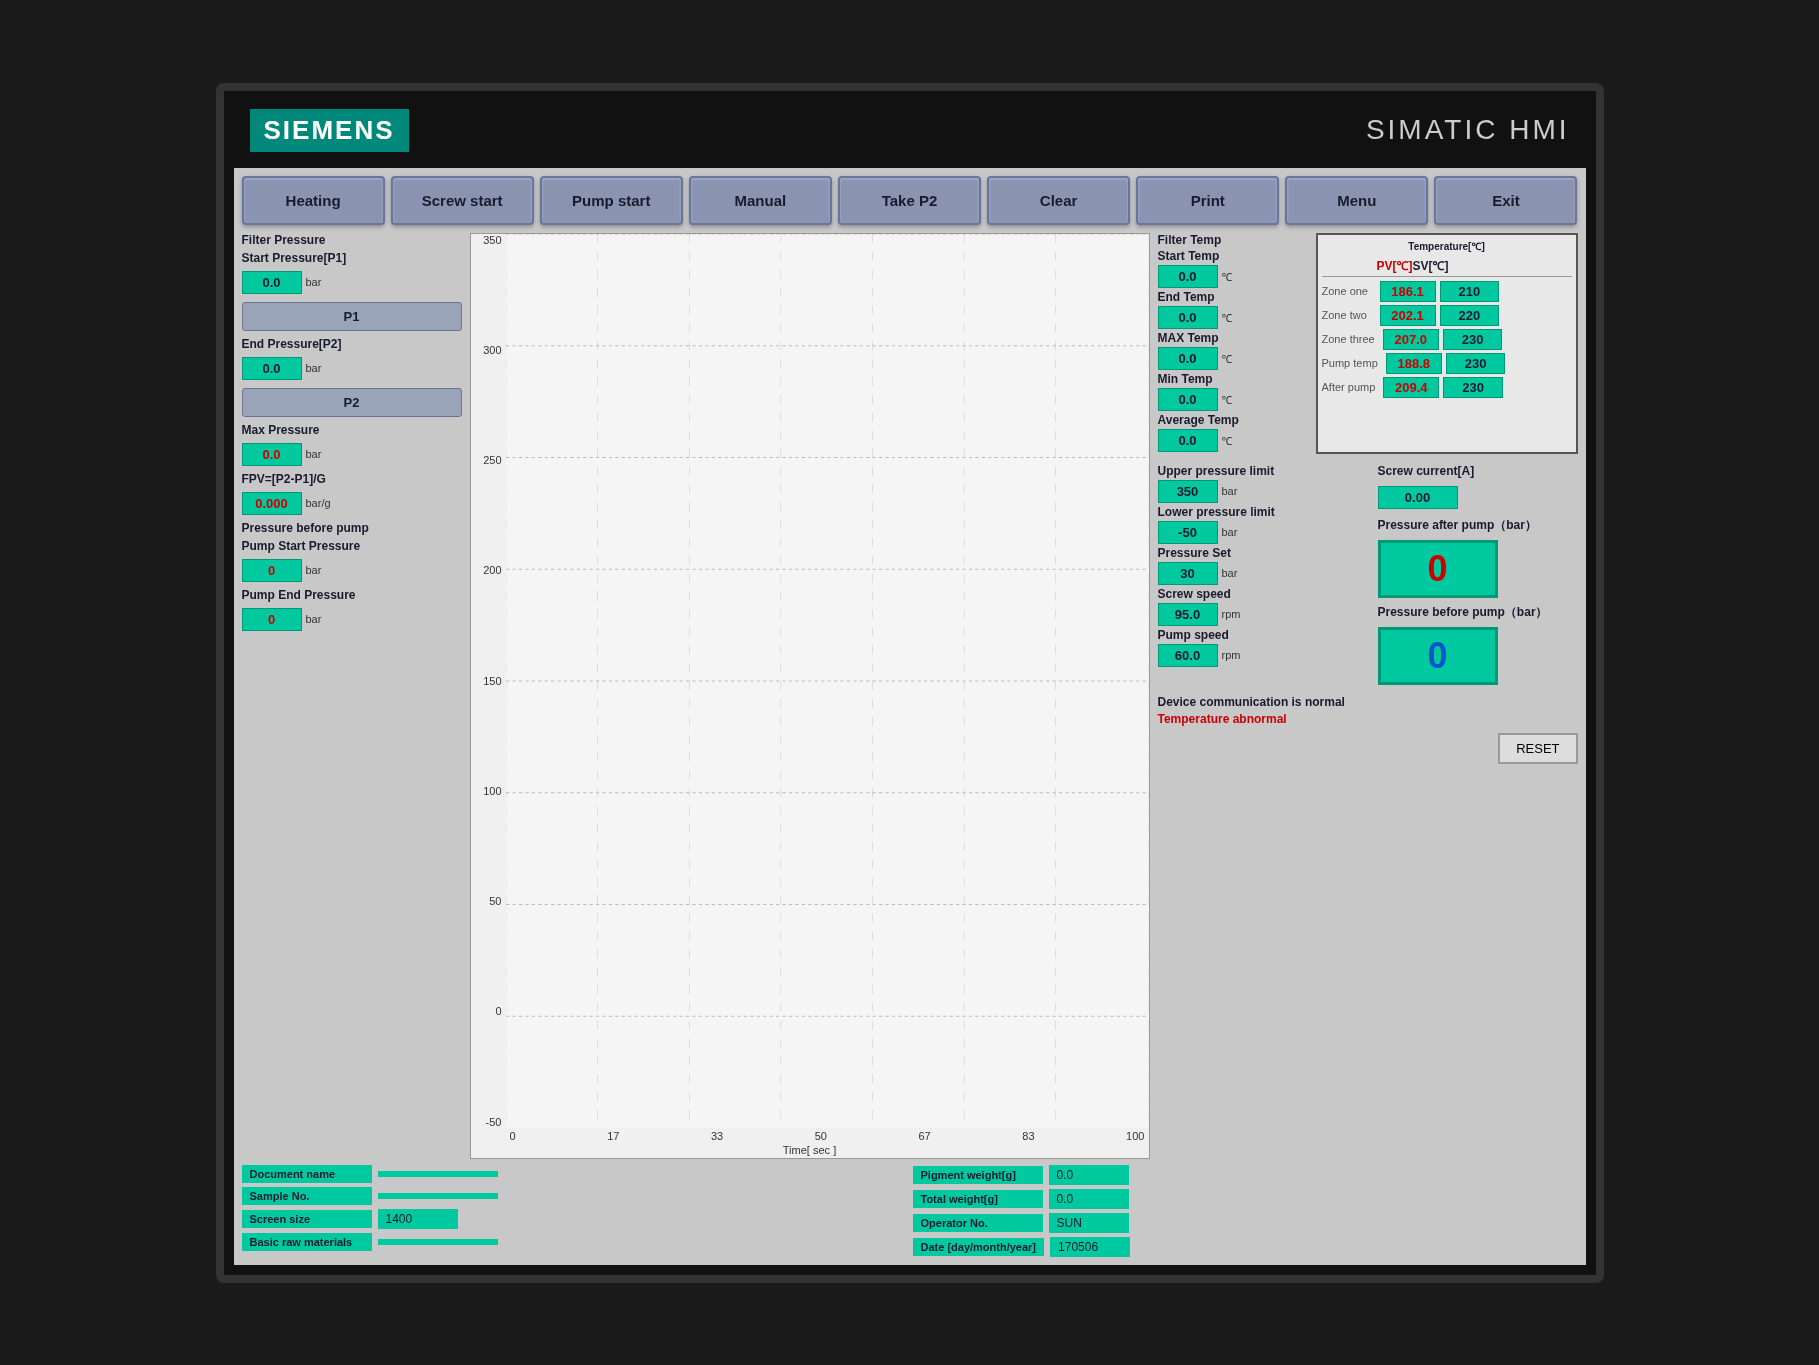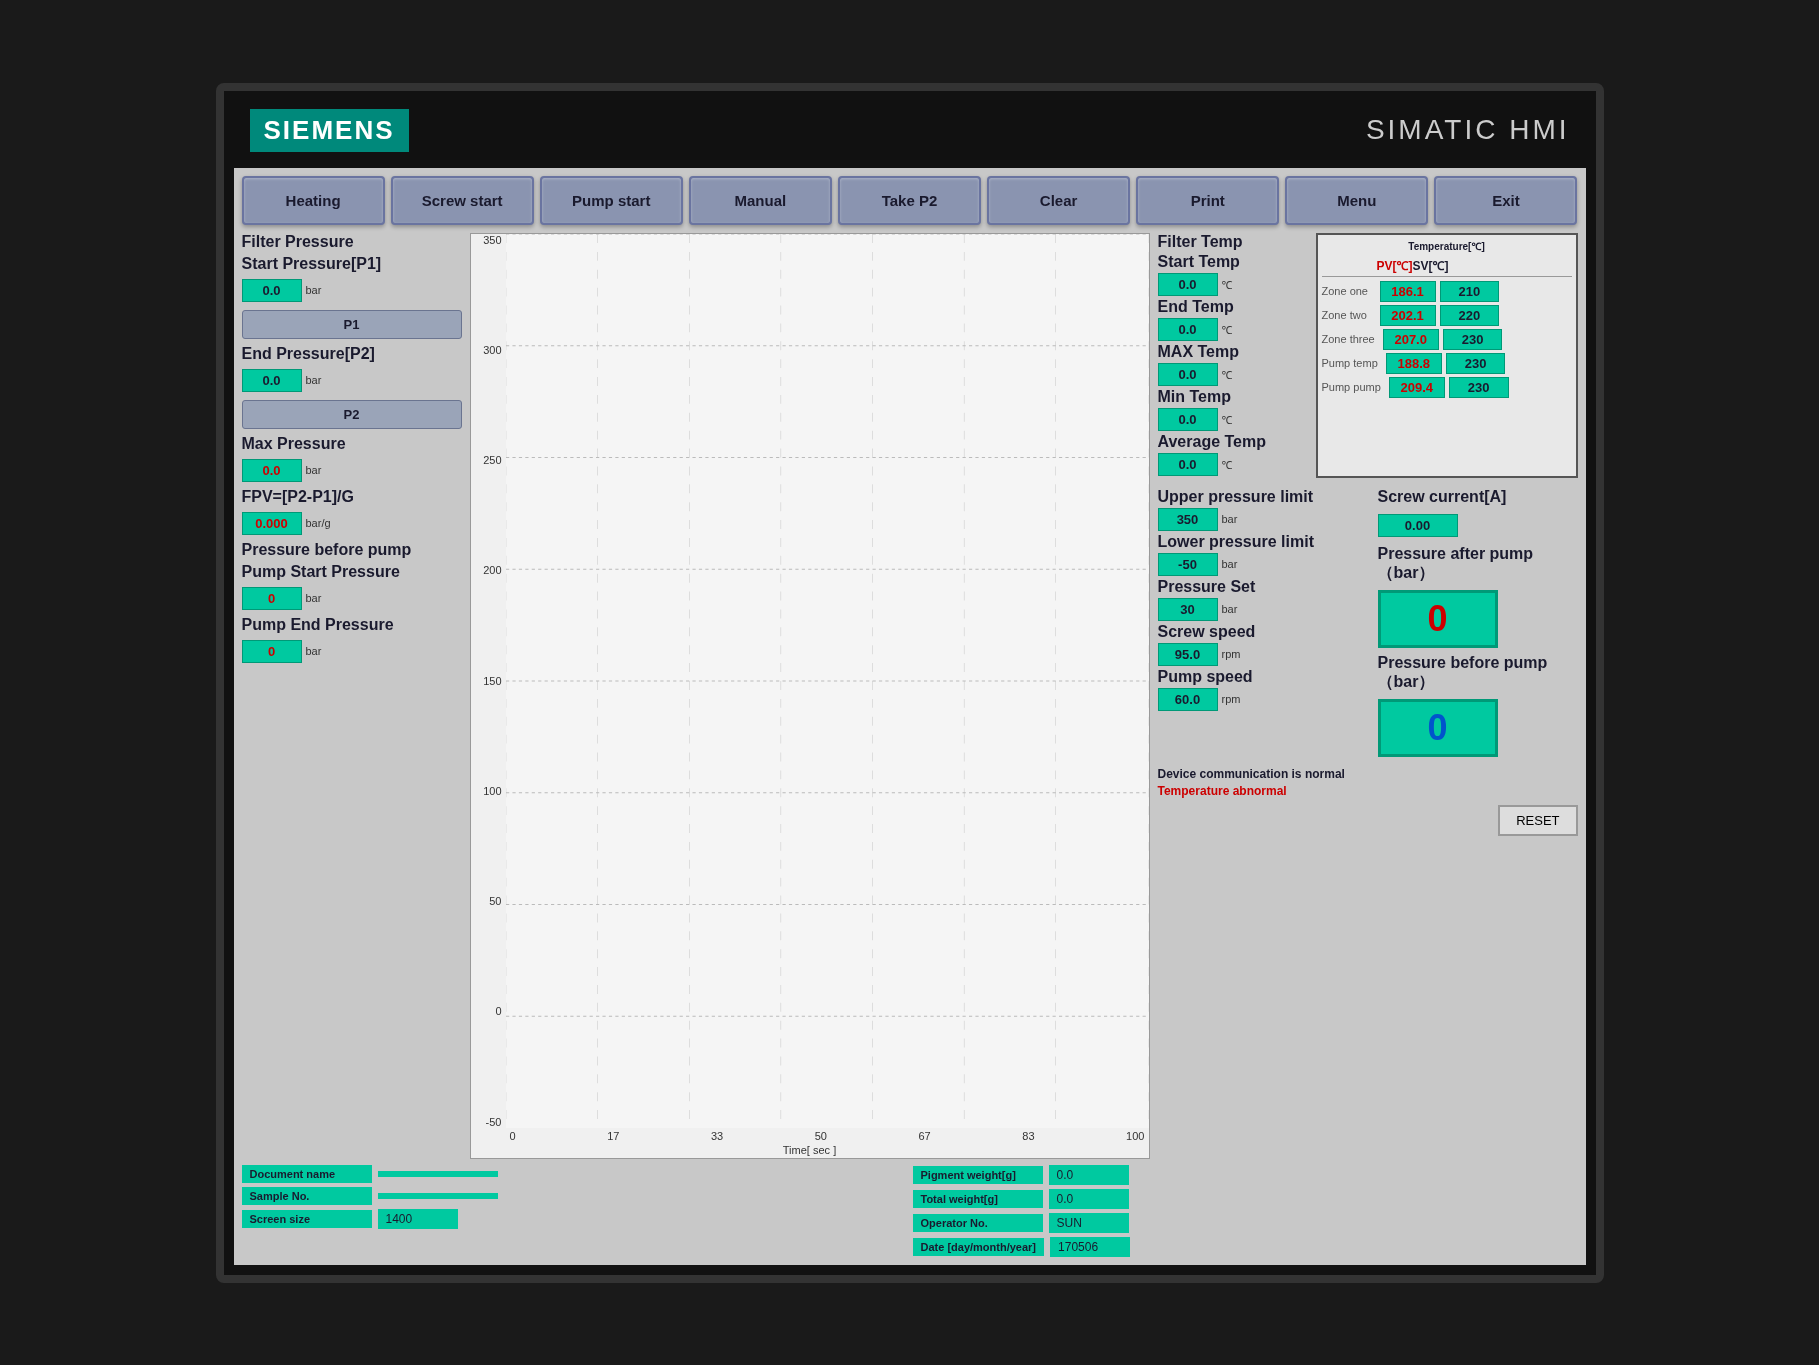--- a/index.html
+++ b/index.html
@@ -74,21 +74,21 @@
       gap: 8px;
     }
     .left-panel {
       width: 220px;
       display: flex;
       flex-direction: column;
       gap: 4px;
     }
     .label-text {
       color: #1a1a2e;
-      font-size: 16px;
+      font-size: 12px;
       font-weight: bold;
     }
     .value-box {
       background: #00c9a0;
       color: #1a1a2e;
       border: 1px solid #009977;
       padding: 3px 6px;
       font-size: 13px;
       font-weight: bold;
       min-width: 60px;
@@ -497,21 +497,21 @@
               <span class="temp-label-col">Zone three</span>
               <span class="pv-value">207.0</span>
               <span class="sv-value">230</span>
             </div>
             <div class="temp-row">
               <span class="temp-label-col">Pump temp</span>
               <span class="pv-value">188.8</span>
               <span class="sv-value">230</span>
             </div>
             <div class="temp-row">
-              <span class="temp-label-col">Pump pump</span>
+              <span class="temp-label-col">After pump</span>
               <span class="pv-value">209.4</span>
               <span class="sv-value">230</span>
             </div>
           </div>
         </div>
 
         <div style="display:flex; gap:8px; margin-top:6px;">
           <div style="flex:1;">
             <div class="label-text">Upper pressure limit</div>
             <div class="row-flex">
@@ -573,20 +573,24 @@
           <span class="info-value" style="min-width:120px;"></span>
         </div>
         <div class="info-row">
           <span class="info-label">Sample No.</span>
           <span class="info-value" style="min-width:120px;"></span>
         </div>
         <div class="info-row">
           <span class="info-label">Screen size</span>
           <span class="info-value">1400</span>
         </div>
+        <div class="info-row">
+          <span class="info-label">Basic raw materials</span>
+          <span class="info-value" style="min-width:120px;"></span>
+        </div>
       </div>
       <div style="display:flex; flex-direction:column; gap:4px; flex:1;">
         <div class="info-row">
           <span class="info-label">Pigment weight[g]</span>
           <span class="info-value">0.0</span>
         </div>
         <div class="info-row">
           <span class="info-label">Total weight[g]</span>
           <span class="info-value">0.0</span>
         </div>

